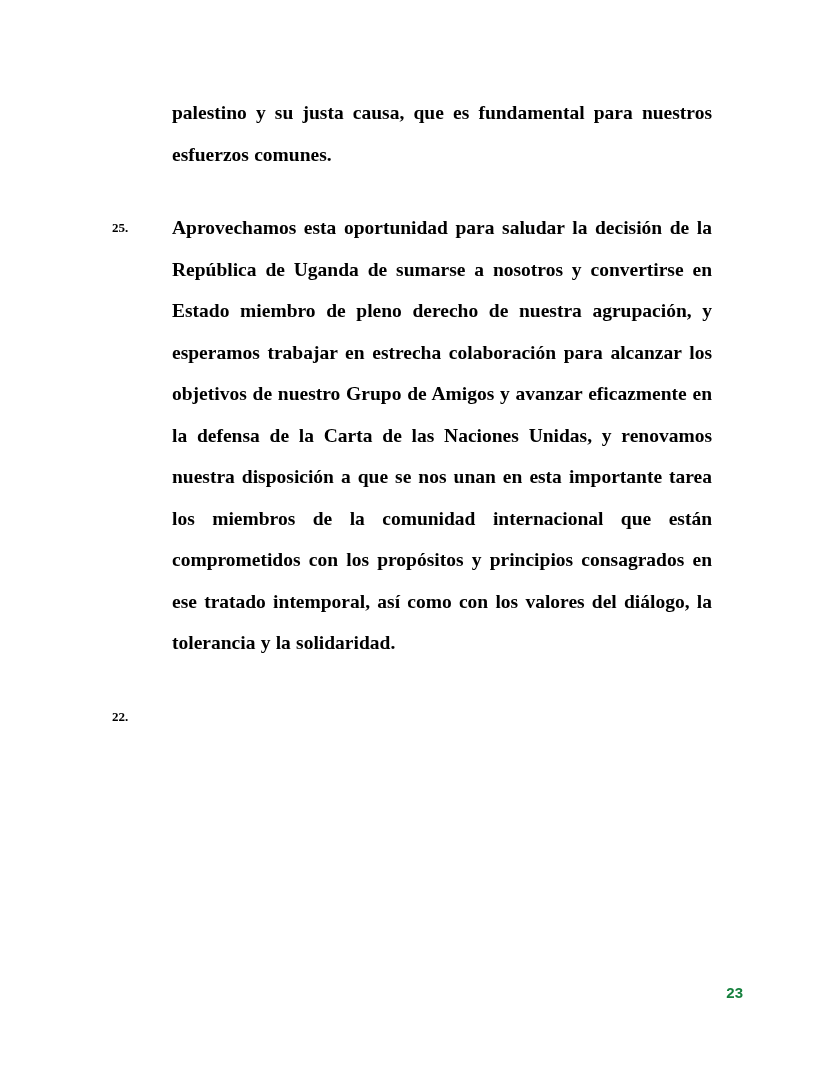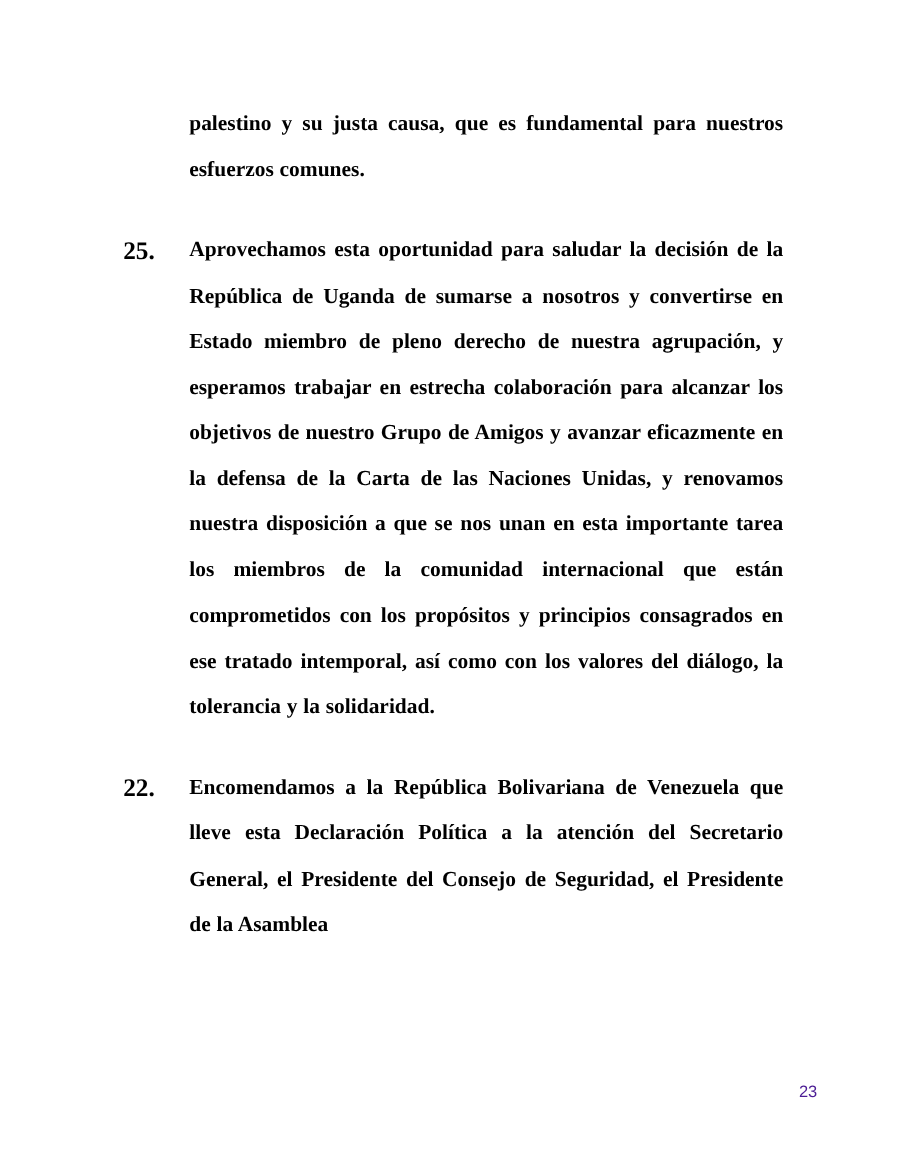--- a/index.html
+++ b/index.html
@@ -38,21 +38,21 @@
     margin: 0 0 0 0;
   }
 
   .para + .para {
     margin-top: 32px;
   }
 
   .para-number {
     flex: 0 0 60px;
     width: 60px;
-    font-size: 23px;
+    font-size: 13px;
     line-height: 41.5px;
     font-weight: bold;
     text-align: left;
     white-space: nowrap;
   }
 
   .para-number.empty {
     visibility: hidden;
   }
 
@@ -69,23 +69,23 @@
   }
 
   
 
   .page-number {
     position: absolute;
     right: 82px;
     top: 984px;
     font-family: "Liberation Sans", "DejaVu Sans", sans-serif;
     font-size: 15px;
-    font-weight: normal;
+    font-weight: bold;
     line-height: 18px;
-    color: #4c1d95;
+    color: #15803d;
     text-align: right;
   }
 </style>
 </head>
 <body>
 
 <div class="page">
 
   <div class="content">
 
@@ -94,20 +94,19 @@
       <div class="para-body">palestino y su justa causa, que es fundamental para nuestros esfuerzos comunes.</div>
     </div>
 
     <div class="para">
       <div class="para-number">25.</div>
       <div class="para-body">Aprovechamos esta oportunidad para saludar la decisión de la República de Uganda de sumarse a nosotros y convertirse en Estado miembro de pleno derecho de nuestra agrupación, y esperamos trabajar en estrecha colaboración para alcanzar los objetivos de nuestro Grupo de Amigos y avanzar eficazmente en la defensa de la Carta de las Naciones Unidas, y renovamos nuestra disposición a que se nos unan en esta importante tarea los miembros de la comunidad internacional que están comprometidos con los propósitos y principios consagrados en ese tratado intemporal, así como con los valores del diálogo, la tolerancia y la solidaridad.</div>
     </div>
 
     <div class="para">
       <div class="para-number">22.</div>
-      <div class="para-body">Encomendamos a la República Bolivariana de Venezuela que lleve esta Declaración Política a la atención del Secretario General, el Presidente del Consejo de Seguridad, el Presidente de la Asamblea</div>
     </div>
 
   </div>
 
   <div class="page-number">23</div>
 
 </div>
 
 </body></html>

